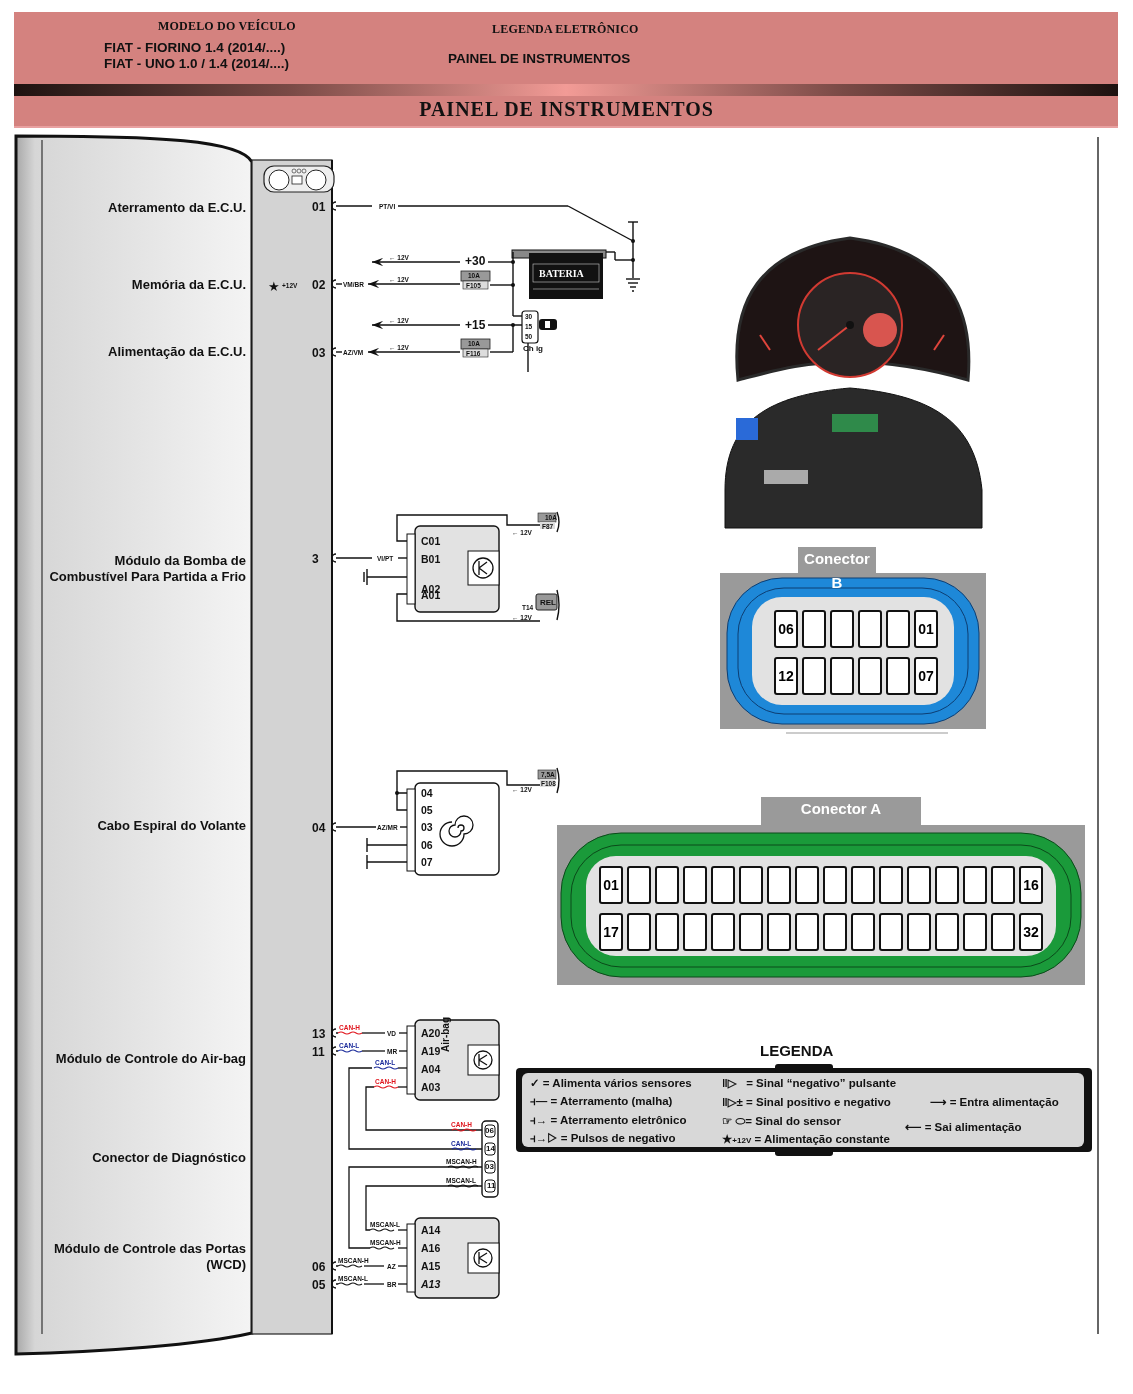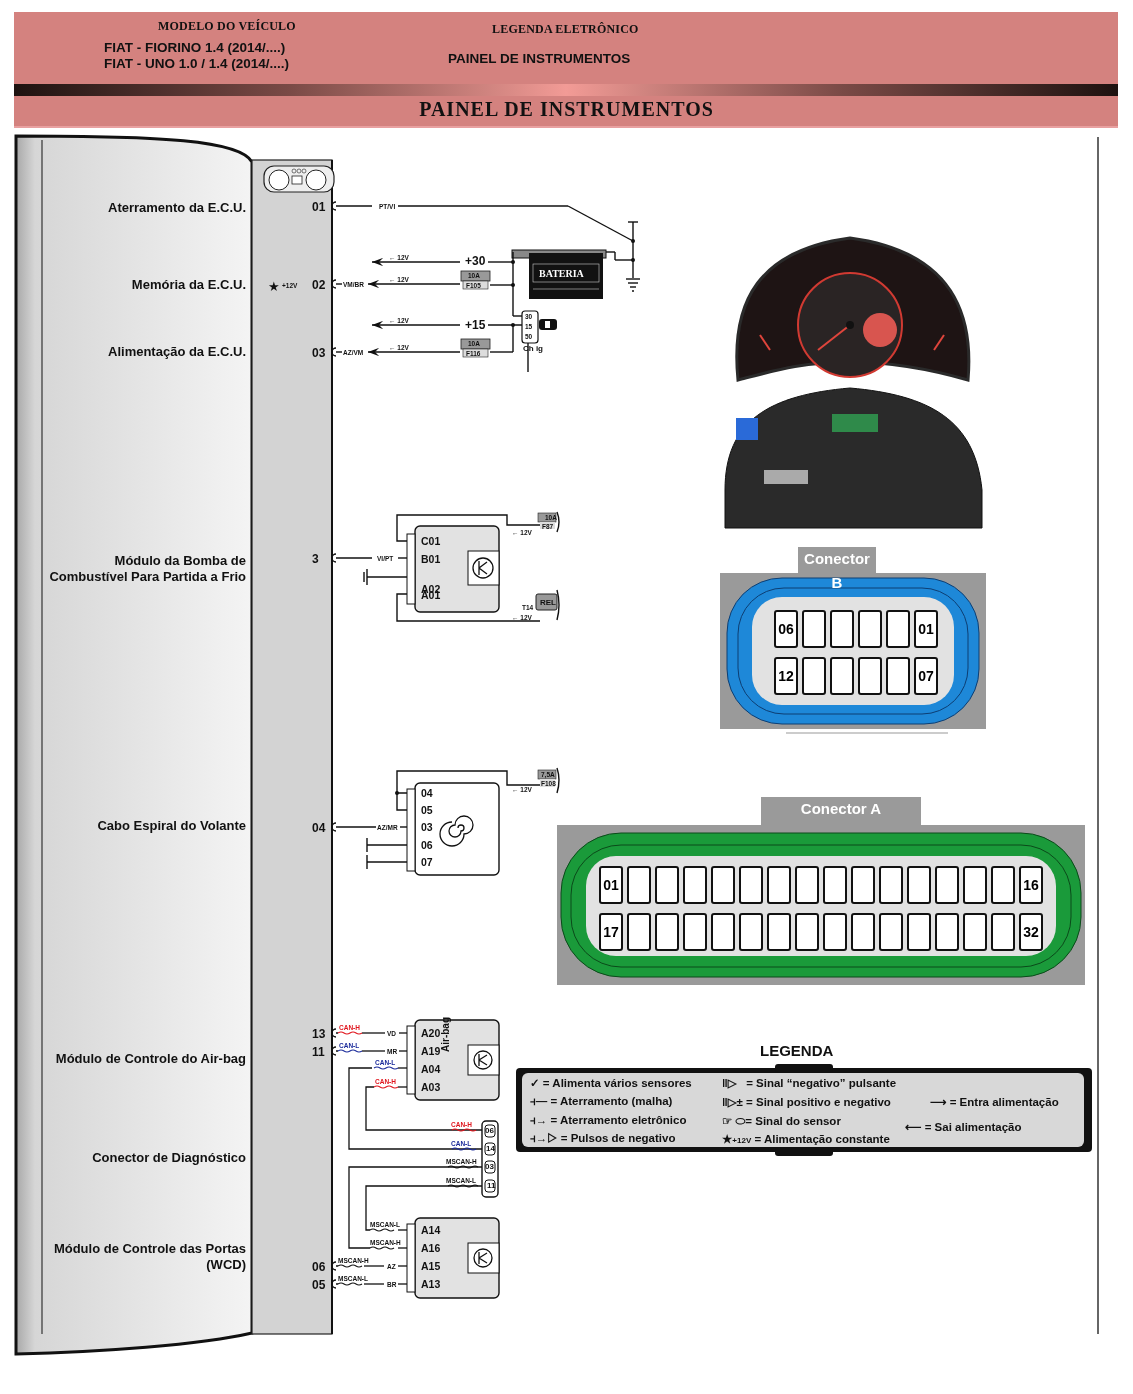--- a/index.html
+++ b/index.html
@@ -439,21 +439,21 @@
 
 <div class="abs wire-lbl" style="left:370px;top:1221px;">MSCAN-L</div>
 <div class="abs wire-lbl" style="left:370px;top:1239px;">MSCAN-H</div>
 <div class="abs wire-lbl" style="left:338px;top:1257px;">MSCAN-H</div>
 <div class="abs wire-lbl" style="left:338px;top:1275px;">MSCAN-L</div>
 <div class="abs wire-lbl" style="left:387px;top:1263px;">AZ</div>
 <div class="abs wire-lbl" style="left:387px;top:1281px;">BR</div>
 <div class="abs mod-pin" style="left:421px;top:1224px;">A14</div>
 <div class="abs mod-pin" style="left:421px;top:1242px;">A16</div>
 <div class="abs mod-pin" style="left:421px;top:1260px;">A15</div>
-<div class="abs mod-pin" style="left:421px;top:1278px;">A13</div>
+<div class="abs mod-pin" style="left:421px;top:1278px;font-style:italic;">A13</div>
 
 <div class="abs conn-title" style="left:798px;top:547px;width:78px;height:27px;line-height:24px;">Conector B</div>
 <div class="abs conn-title" style="left:761px;top:797px;width:160px;height:28px;line-height:24px;">Conector A</div>
 
 <div class="abs" style="left:760px;top:1042px;font-size:15px;font-weight:bold;">LEGENDA</div>
 <div class="abs legend-txt" style="left:530px;top:1076px;"><span>✓</span> <span>= Alimenta vários sensores</span></div>
 <div class="abs legend-txt" style="left:530px;top:1095px;"><span>⫞—</span> <span>= Aterramento (malha)</span></div>
 <div class="abs legend-txt" style="left:530px;top:1114px;"><span>⫞→</span> <span>= Aterramento eletrônico</span></div>
 <div class="abs legend-txt" style="left:530px;top:1132px;"><span>⫞→▷</span> <span>= Pulsos de negativo</span></div>
 <div class="abs legend-txt" style="left:722px;top:1076px;"><span>‖▷&nbsp;&nbsp;</span> <span>= Sinal “negativo” pulsante</span></div>

